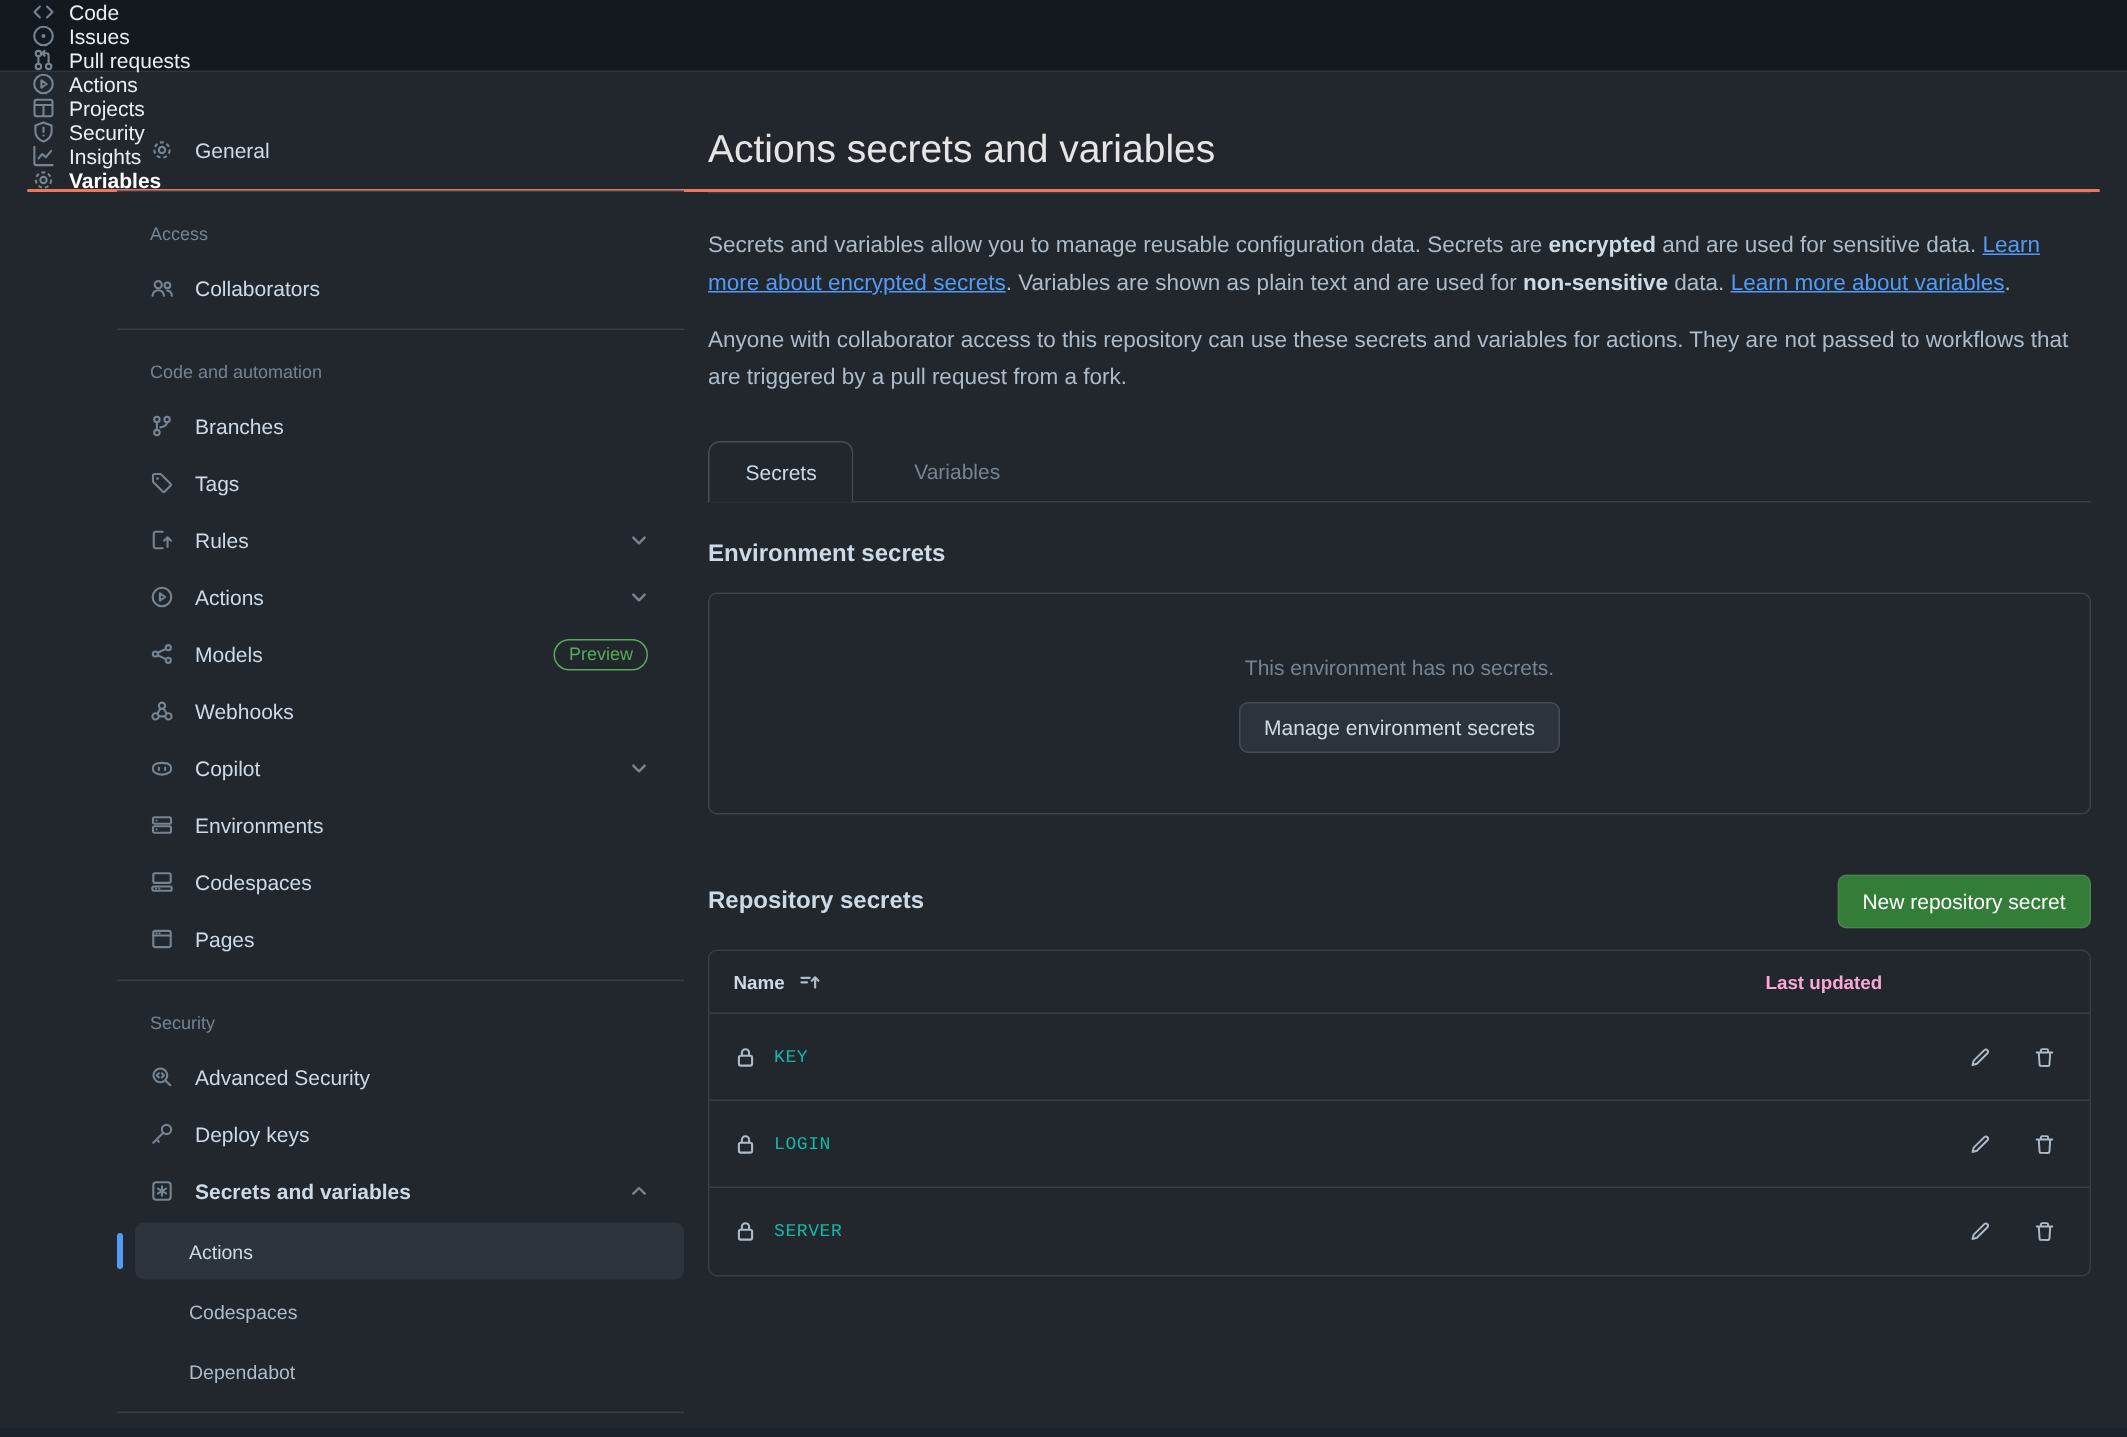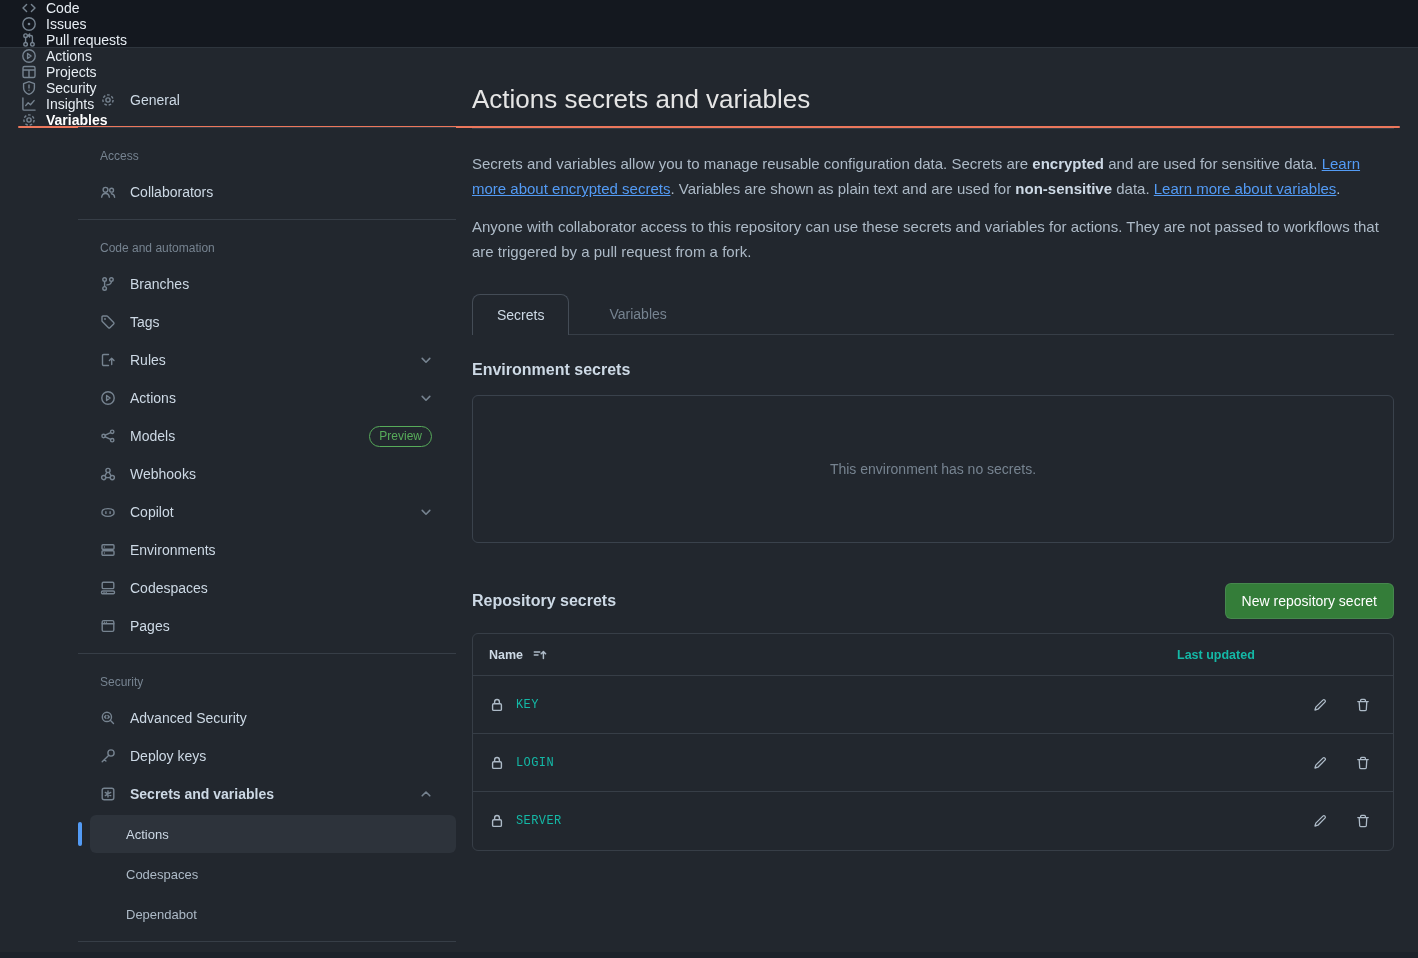--- a/index.html
+++ b/index.html
@@ -96,21 +96,21 @@
     font-family:"Liberation Sans", sans-serif;
   }
 
   .table { margin-top:14px; border:1px solid #373e47; border-radius:6px; overflow:hidden; }
   .thead {
     display:flex; align-items:center; height:42px; padding:0 16px;
     border-bottom:1px solid #373e47; font-size:12.5px; font-weight:700;
   }
   .th-name { flex:1; display:flex; align-items:center; gap:9px; color:#cdd9e5; }
   .th-name .ic { color:#adbac7; cursor:pointer; }
-  .th-updated { width:110px; color:#14b8a6; }
+  .th-updated { width:110px; color:#f9a8d4; }
   .th-actions { width:90px; }
   .trow {
     display:flex; align-items:center; height:58px; padding:0 16px;
     border-bottom:1px solid #373e47;
   }
   .trow:last-child { border-bottom:none; }
   .row-name {
     flex:1; display:flex; align-items:center; gap:11px;
     font-family:"Liberation Mono","DejaVu Sans Mono",monospace;
     font-size:12px; color:#14b8a6; letter-spacing:0.4px;
@@ -419,20 +419,21 @@
 
   <div class="tabs">
     <div class="tab active">Secrets</div>
     <div class="tab inactive">Variables</div>
   </div>
 
   <h2 class="section-h">Environment secrets</h2>
 
   <div class="env-box">
     <div class="env-empty">This environment has no secrets.</div>
+    <button class="btn-default">Manage environment secrets</button>
   </div>
 
   <div class="repo-head">
     <h2 class="section-h" style="margin-top:0">Repository secrets</h2>
     <button class="btn-primary">New repository secret</button>
   </div>
 
   <div class="table">
     <div class="thead">
       <div class="th-name">

